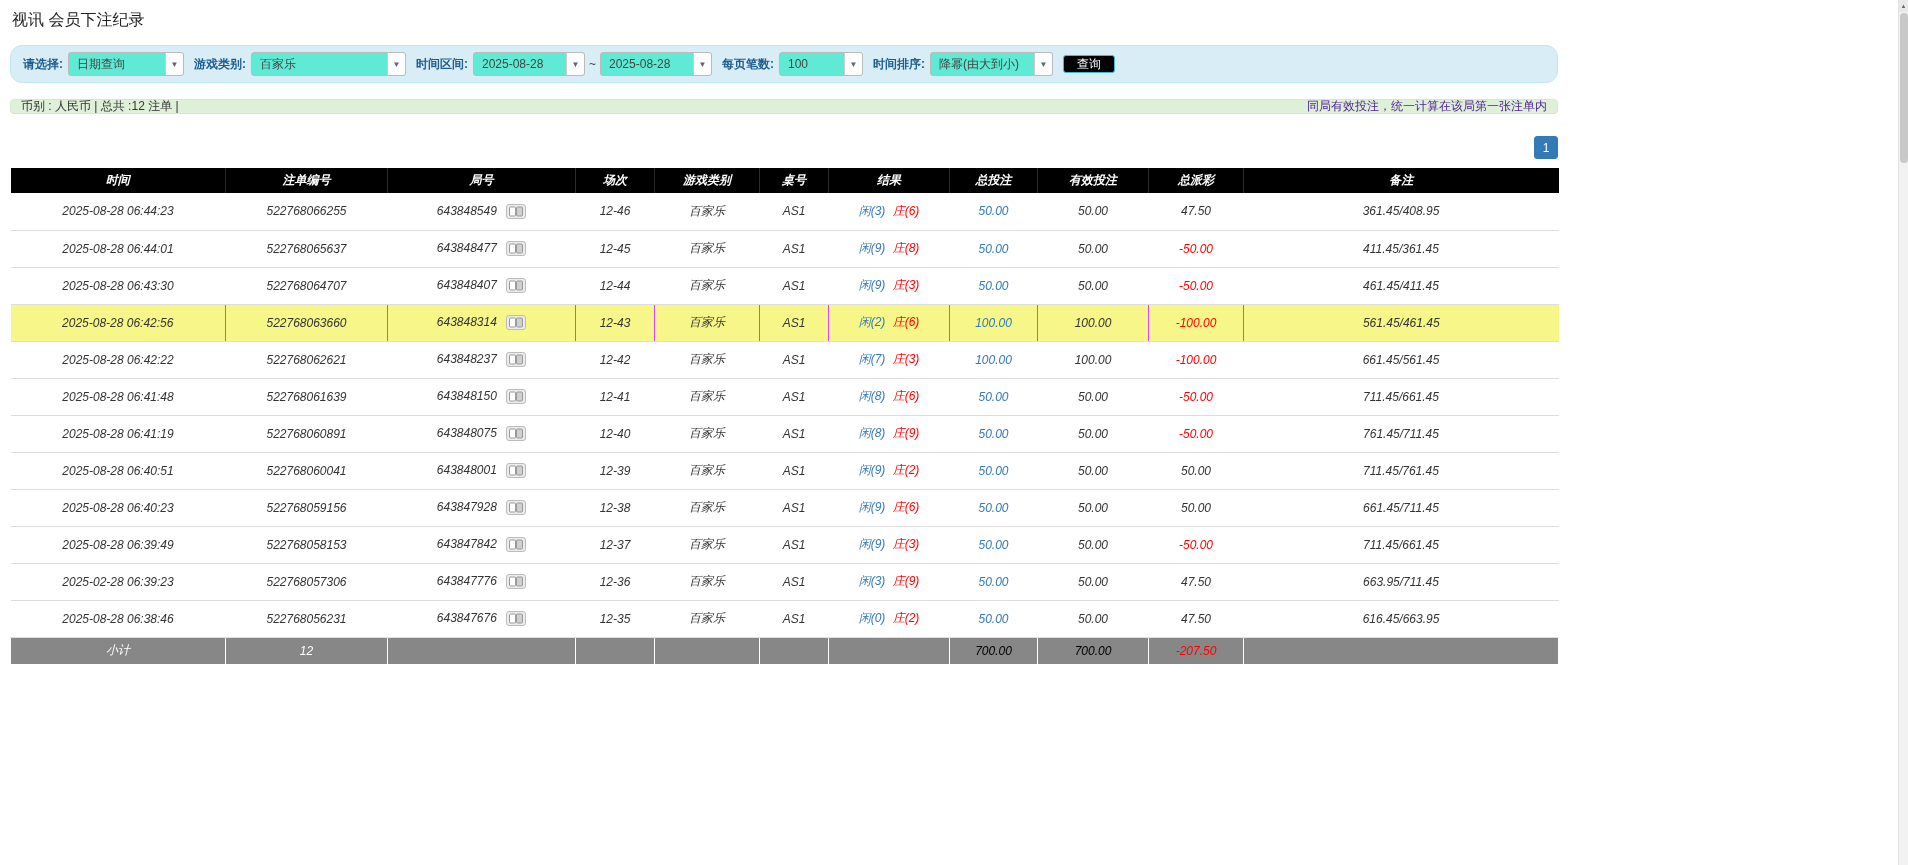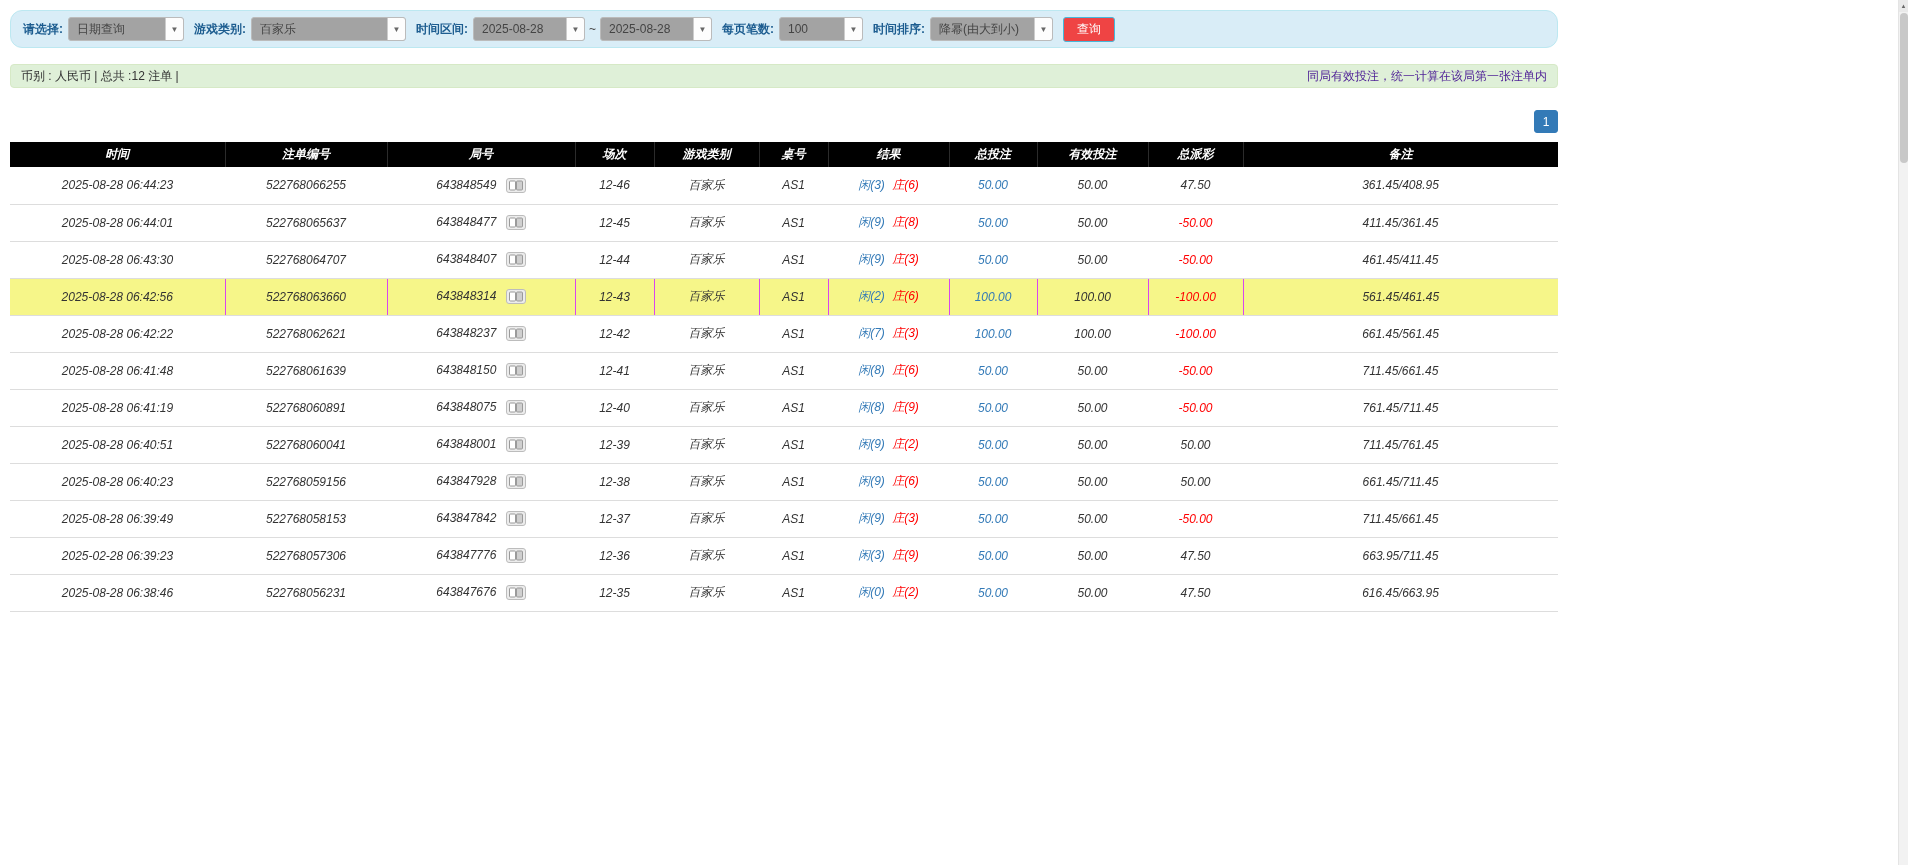--- a/index.html
+++ b/index.html
@@ -14,41 +14,41 @@
   .page-title { font-size:16px; font-weight:400; color:#222; margin:2px 0 14px 2px; }
 
   
   .filter-bar {
     background:#d9edf7; border:1px solid #bce8f1; border-radius:12px;
     height:38px; display:flex; align-items:center; padding:0 10px;
   }
   .flabel { color:#1d5d90; font-weight:bold; font-size:12px; margin:0 5px 0 10px; white-space:nowrap; }
   .flabel:first-child { margin-left:2px; }
   .combo {
-    background:#a3a3a3; border:1px solid #bbb; border-radius:3px; height:24px;
+    background:#5eead4; border:1px solid #bbb; border-radius:3px; height:24px;
     display:flex; align-items:center; overflow:hidden; cursor:pointer;
   }
   .combo-text { padding:0 8px; flex:1; color:#444; white-space:nowrap; text-align:left; font-size:12px; }
   .combo-btn {
     width:18px; align-self:stretch; border-left:1px solid #ccc;
     display:flex; align-items:center; justify-content:center;
     color:#666; font-size:8px; background:#fdfdfd; flex:none;
   }
   .w-query { width:116px; } .w-game { width:155px; } .w-date { width:112px; }
   .w-size { width:84px; } .w-sort { width:123px; }
   .tilde { color:#444; margin:0 4px; }
   .search-btn {
-    background:#ef4444; border:1px solid #46b8da; color:#fff; height:25px;
+    background:#000000; border:1px solid #46b8da; color:#fff; height:18px;
     padding:0 13px; border-radius:3px; font-size:12px; margin-left:10px; cursor:pointer;
   }
 
   
   .summary-bar {
     background:#dff0d8; border:1px solid #d6e9c6; border-radius:4px;
-    height:24px; margin-top:16px; display:flex; align-items:center;
+    height:15px; margin-top:16px; display:flex; align-items:center;
     justify-content:space-between; padding:0 10px; color:#333;
   }
   .notice { color:#4c1d95; }
 
   
   .pagination { display:flex; justify-content:flex-end; margin:22px 0 9px; }
   .page-btn {
     background:#337ab7; border:1px solid #337ab7; color:#fff; min-width:24px;
     height:23px; border-radius:3px; font-size:12px; cursor:pointer;
   }
@@ -91,20 +91,21 @@
   .scroll-thumb {
     position:absolute; top:13px; left:1px; width:8px; height:150px;
     background:#c8c8c8; border-radius:4px; cursor:grab;
   }
 </style>
 </head>
 <body>
 
 <div class="page">
 
+  <h1 class="page-title">视讯 会员下注纪录</h1>
 
   <div class="filter-bar">
     <span class="flabel">请选择:</span>
     <div class="combo w-query">
       <span class="combo-text">日期查询</span>
       <span class="combo-btn">▼</span>
     </div>
 
     <span class="flabel">游戏类别:</span>
     <div class="combo w-game">
@@ -496,20 +497,33 @@
     </td>
     <td>
       <a class="bet-link">50.00</a>
     </td>
     <td>50.00</td>
     <td>47.50</td>
     <td>616.45/663.95</td>
   </tr>
       </tbody>
     <tfoot>
+        <tr class="footer-row">
+    <td class="label-cell">小计</td>
+    <td class="count-cell">12</td>
+    <td></td>
+    <td></td>
+    <td></td>
+    <td></td>
+    <td></td>
+    <td>700.00</td>
+    <td>700.00</td>
+    <td class="neg">-207.50</td>
+    <td></td>
+  </tr>
       </tfoot>
   </table>
 
 </div>
 
 <div class="scrollbar">
   <div class="scroll-up">▲</div>
   <div class="scroll-thumb"></div>
 </div>
 

